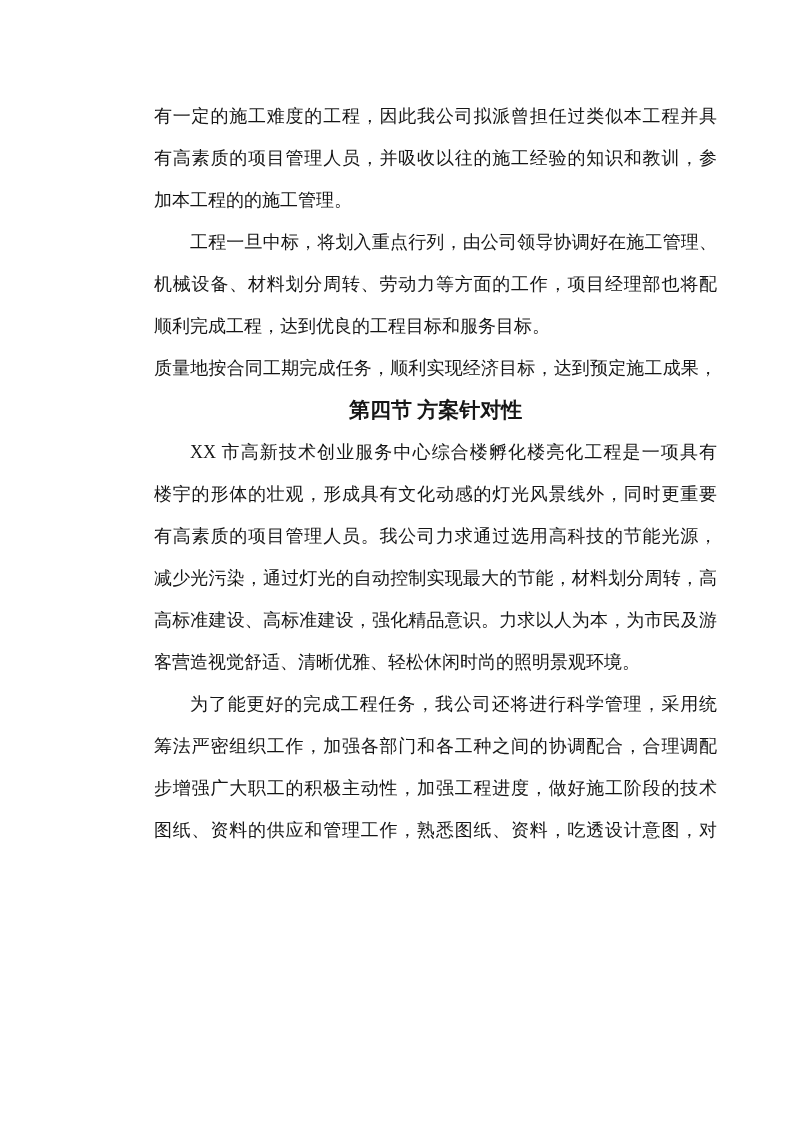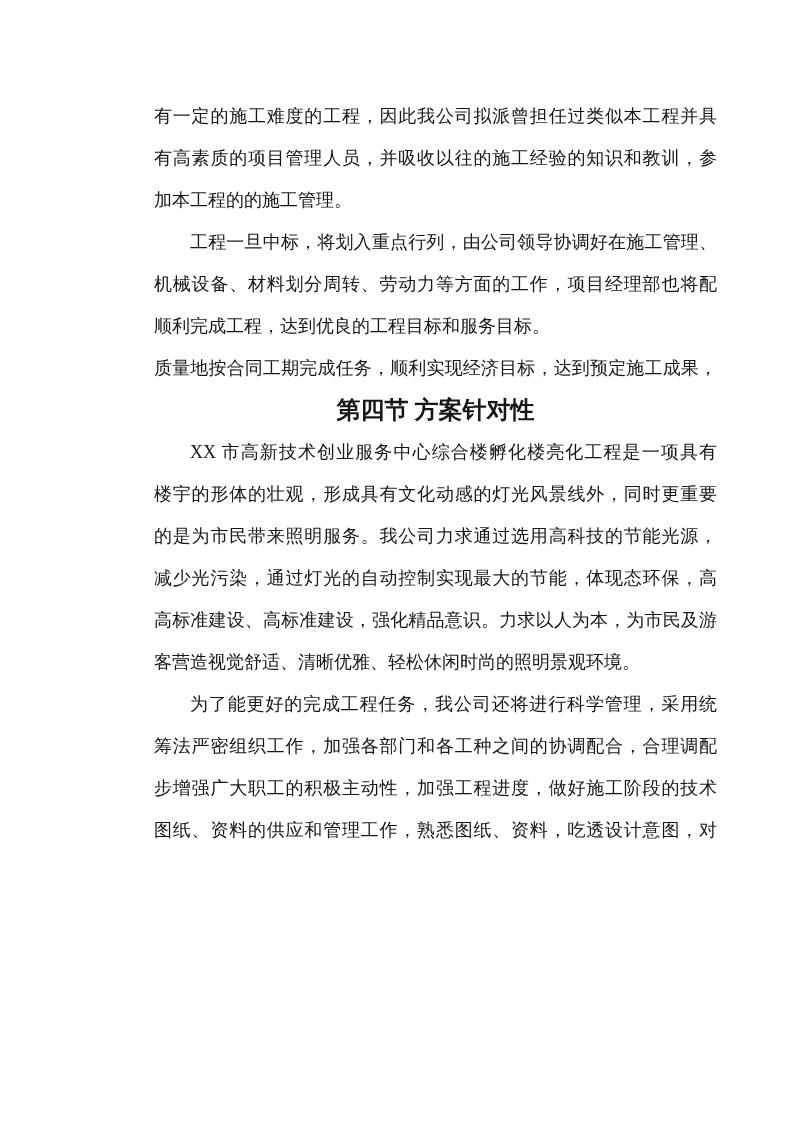--- a/index.html
+++ b/index.html
@@ -31,21 +31,21 @@
     text-align: justify;
     text-justify: inter-character;
     white-space: nowrap;
     overflow: visible;
   }
   .line.fill { text-align-last: justify; }
   .line.last { text-align-last: left; }
   .line.indent { padding-left: 36px; }
   .line.heading {
     font-weight: bold;
-    font-size: 24px;
+    font-size: 21px;
     text-align: right;
     text-align-last: center;
   }
 </style>
 </head>
 <body>
 
 <div class="page">
   <div class="text-block">
       <div class="paragraph">
@@ -56,22 +56,22 @@
       <div class="paragraph">
         <div class="line fill indent">工程一旦中标，将划入重点行列，由公司领导协调好在施工管理、</div>
         <div class="line fill">机械设备、材料划分周转、劳动力等方面的工作，项目经理部也将配</div>
         <div class="line last">顺利完成工程，达到优良的工程目标和服务目标。</div>
         <div class="line fill">质量地按合同工期完成任务，顺利实现经济目标，达到预定施工成果，</div>
       </div>
       <div class="line heading">第四节 方案针对性</div>
       <div class="paragraph">
         <div class="line fill indent">XX 市高新技术创业服务中心综合楼孵化楼亮化工程是一项具有</div>
         <div class="line fill">楼宇的形体的壮观，形成具有文化动感的灯光风景线外，同时更重要</div>
-        <div class="line fill">的是为市民带来照明服务。我公司力求通过选用高科技的节能光源，</div>
-        <div class="line fill">减少光污染，通过灯光的自动控制实现最大的节能，体现态环保，高</div>
+        <div class="line fill">有高素质的项目管理人员。我公司力求通过选用高科技的节能光源，</div>
+        <div class="line fill">减少光污染，通过灯光的自动控制实现最大的节能，材料划分周转，高</div>
         <div class="line fill">高标准建设、高标准建设，强化精品意识。力求以人为本，为市民及游</div>
         <div class="line last">客营造视觉舒适、清晰优雅、轻松休闲时尚的照明景观环境。</div>
       </div>
       <div class="paragraph">
         <div class="line fill indent">为了能更好的完成工程任务，我公司还将进行科学管理，采用统</div>
         <div class="line fill">筹法严密组织工作，加强各部门和各工种之间的协调配合，合理调配</div>
         <div class="line fill">步增强广大职工的积极主动性，加强工程进度，做好施工阶段的技术</div>
         <div class="line fill">图纸、资料的供应和管理工作，熟悉图纸、资料，吃透设计意图，对</div>
       </div>
     </div>

